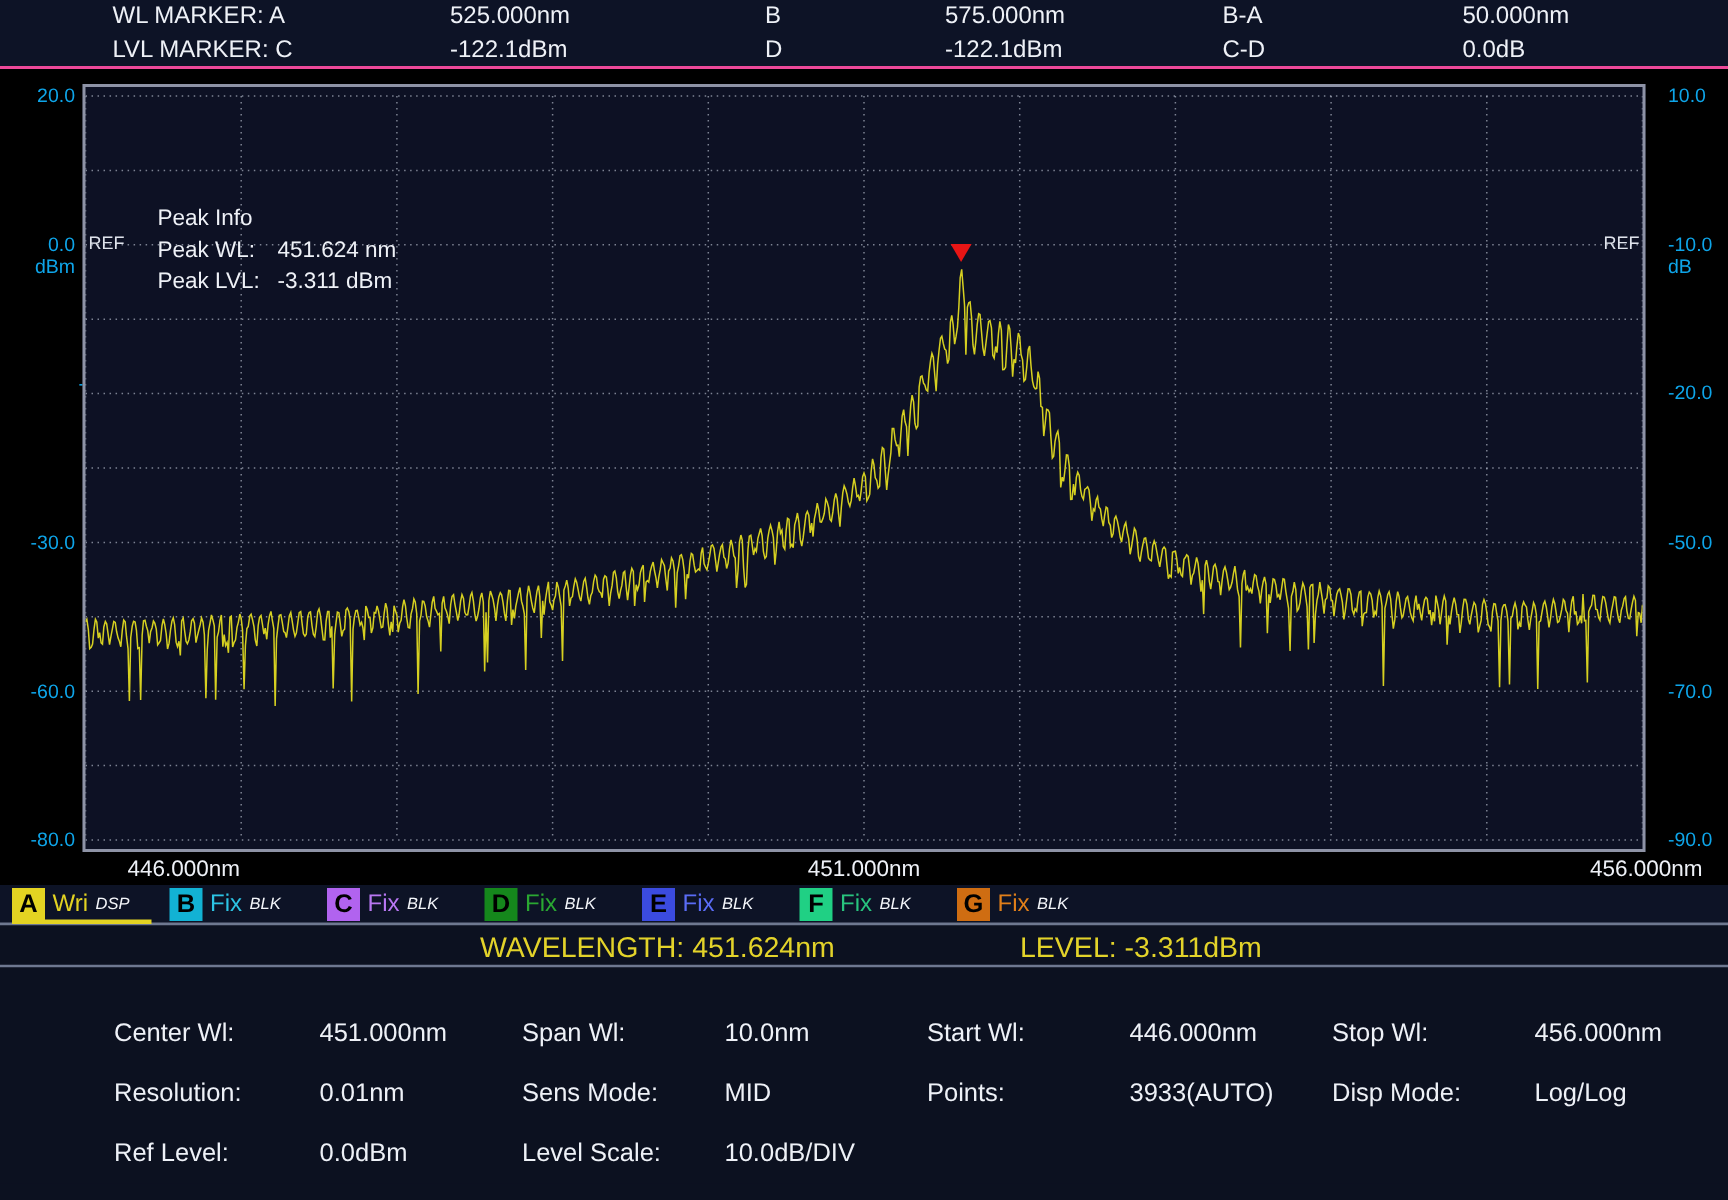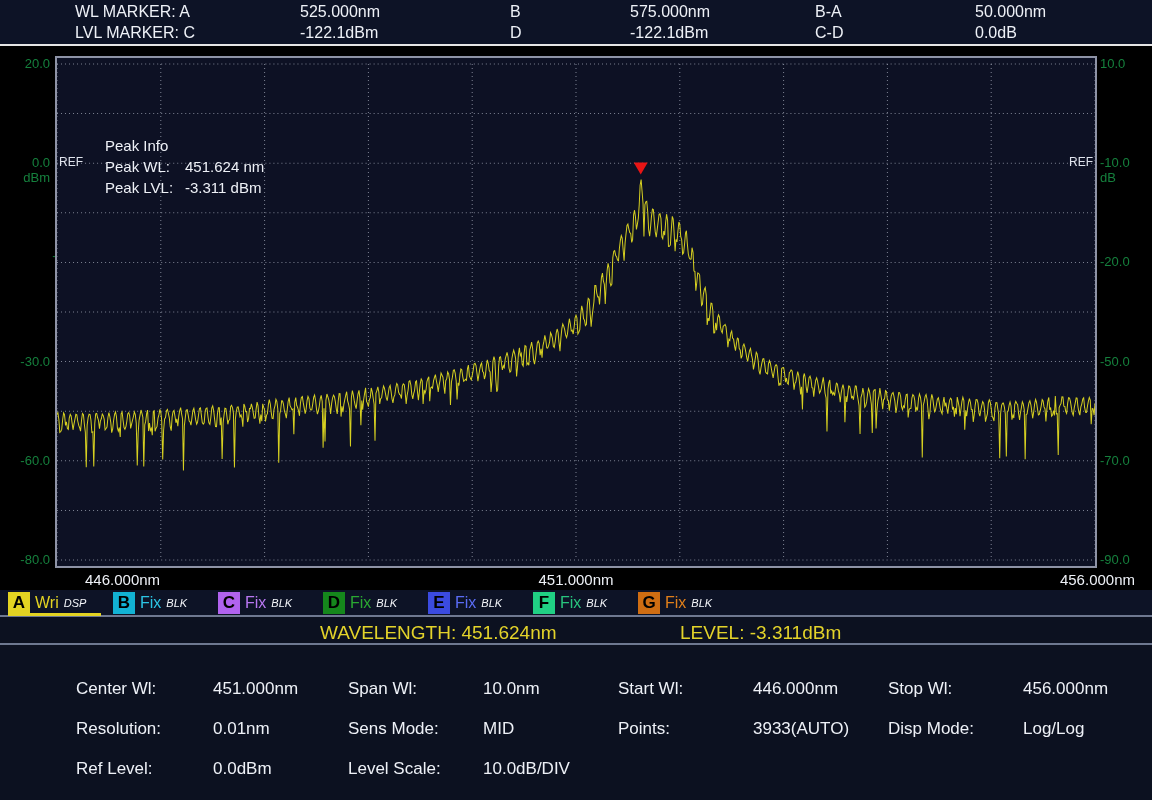--- a/index.html
+++ b/index.html
@@ -1,33 +1,33 @@
 <!DOCTYPE html>
 <html><head>
 <meta charset="utf-8">
 <style>
   * { margin:0; padding:0; box-sizing:border-box; }
   html,body { width:1152px; height:800px; background:#0c1120; overflow:hidden;
               font-family:"Liberation Sans", sans-serif; color:#eef1f7; }
 
   
-  .topbar { height:46px; background:#0d1326; border-bottom:2px solid #e5e5e5;
-            display:flex; flex-direction:column; justify-content:center; }
+  .topbar { height:46px; background:#0d1326; border-bottom:2px solid #ec4899;
+            display:flex; flex-direction:column; justify-content:space-between; }
   .topbar-row { display:grid; grid-template-columns:300px 210px 120px 185px 160px auto;
                 font-size:16px; line-height:21px; }
   .topbar-row .c1 { padding-left:75px; }
 
   
   .chart-region { position:relative; height:524px; background:#000; }
   .chart-frame { position:absolute; left:55px; right:55px; top:10px; height:512px;
                  border:2px solid #8e93a6; background:#0d1124; }
   .chart-frame svg { position:absolute; inset:0; width:100%; height:100%; }
   .grid { stroke:#c3c9d8; stroke-opacity:.62; stroke-width:1; stroke-dasharray:1 3; }
 
-  .tick { position:absolute; font-size:13px; line-height:15px; color:#15803d; }
+  .tick { position:absolute; font-size:13px; line-height:15px; color:#0ea5e9;padding-left:12px; }
   .tick.left  { width:50px; text-align:right; }
   .tick.right { left:1100px; text-align:left; }
   .tick .unit { display:block; }
 
   .ref-label { position:absolute; font-size:12px; color:#dfe3ec; }
 
   .peak-info { position:absolute; left:48px; top:33px; font-size:15px; line-height:21px;margin-top:44px; }
   .peak-info .pair { display:grid; grid-template-columns:80px auto; }
 
   

